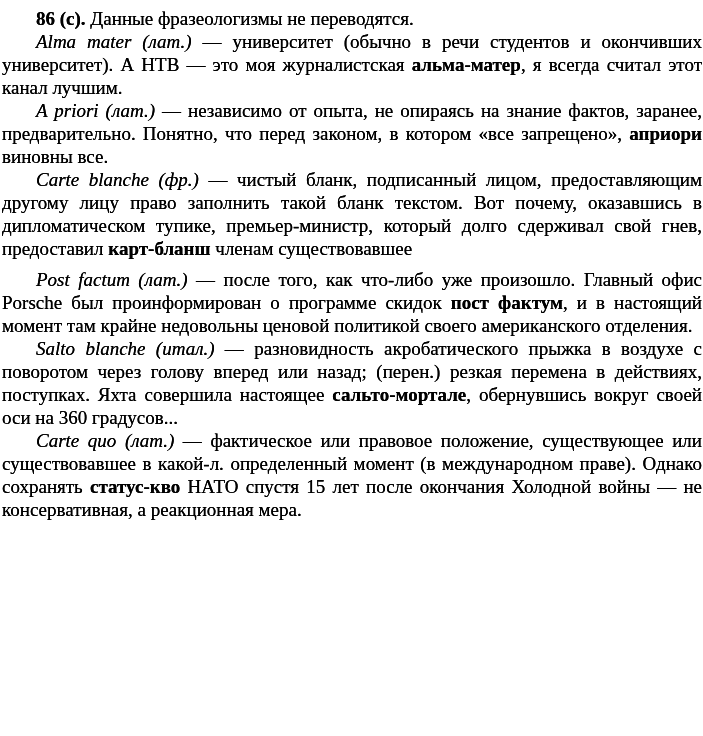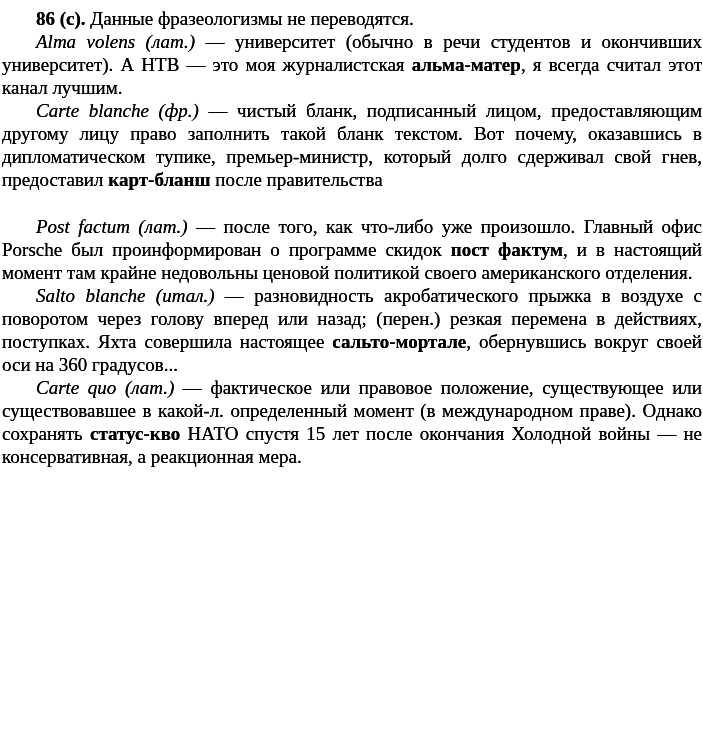--- a/index.html
+++ b/index.html
@@ -22,30 +22,31 @@
     font-family: "Liberation Serif", serif;
     font-size: 19px;
     line-height: 23px;
   }
   .para {
     margin: 0;
     text-indent: 34px;
     text-align: justify;
     text-shadow: 0 0 0.5px #000000; 
   }
-  .para.gap-medium { margin-top: 24px; }
+  .para.gap-medium { margin-top: 8px; }
   .para.gap-large  { margin-top: 15px; }
   .seg-bold   { font-weight: bold; }
   .seg-italic { font-style: italic; }
 </style>
 </head>
 <body>
 
 <div class="page">
   <div id="text-body">
       <p class="para"><span class="seg-bold">86 (с).</span><span> Данные фразеологизмы не переводятся.</span></p>
-      <p class="para"><span class="seg-italic">Alma volens (лат.)</span><span> — университет (обычно в речи студентов и окончив­ших университет). А НТВ — это моя журналистская </span><span class="seg-bold">альма-матер</span><span>, я всегда считал этот канал лучшим.</span></p>
-      <p class="para"><span class="seg-italic">Carte blanche (фр.)</span><span> — чистый бланк, подписанный лицом, предоставля­ющим другому лицу право заполнить такой бланк текстом. Вот почему, оказавшись в дипломатическом тупике, премьер-министр, который долго сдерживал свой гнев, предоставил </span><span class="seg-bold">карт-бланш</span><span> после правительства</span></p>
+      <p class="para"><span class="seg-italic">Alma mater (лат.)</span><span> — университет (обычно в речи студентов и окончив­ших университет). А НТВ — это моя журналистская </span><span class="seg-bold">альма-матер</span><span>, я всегда считал этот канал лучшим.</span></p>
+      <p class="para"><span class="seg-italic">A priori (лат.)</span><span> — независимо от опыта, не опираясь на знание фактов, заранее, предварительно. Понятно, что перед законом, в котором «все за­прещено», </span><span class="seg-bold">априори</span><span> виновны все.</span></p>
+      <p class="para"><span class="seg-italic">Carte blanche (фр.)</span><span> — чистый бланк, подписанный лицом, предоставля­ющим другому лицу право заполнить такой бланк текстом. Вот почему, оказавшись в дипломатическом тупике, премьер-министр, который долго сдерживал свой гнев, предоставил </span><span class="seg-bold">карт-бланш</span><span> членам существовавшее</span></p>
       <p class="para gap-medium"><span class="seg-italic">Post factum (лат.)</span><span> — после того, как что-либо уже произошло. Главный офис Porsche был проинформирован о программе скидок </span><span class="seg-bold">пост фактум</span><span>, и в настоящий момент там крайне недовольны ценовой политикой своего аме­риканского отделения.</span></p>
       <p class="para"><span class="seg-italic">Salto blanche (итал.)</span><span> — разновидность акробатического прыжка в воз­духе с поворотом через голову вперед или назад; (перен.) резкая перемена в действиях, поступках. Яхта совершила настоящее </span><span class="seg-bold">сальто-мортале</span><span>, обер­нувшись вокруг своей оси на 360 градусов...</span></p>
       <p class="para"><span class="seg-italic">Carte quo (лат.)</span><span> — фактическое или правовое положение, существую­щее или существовавшее в какой-л. определенный момент (в международ­ном праве). Однако сохранять </span><span class="seg-bold">статус-кво</span><span> НАТО спустя 15 лет после окон­чания Холодной войны — не консервативная, а реакционная мера.</span></p>
     </div>
 </div>
 
 </body></html>

